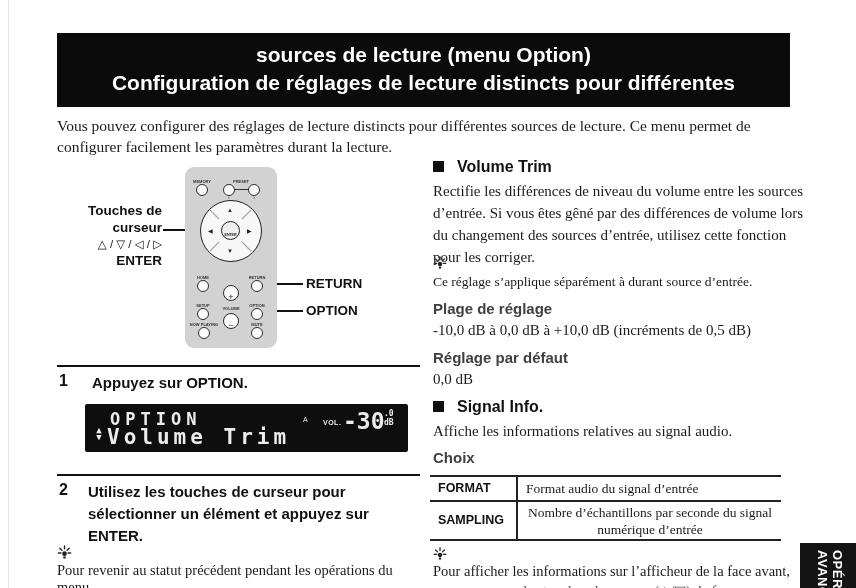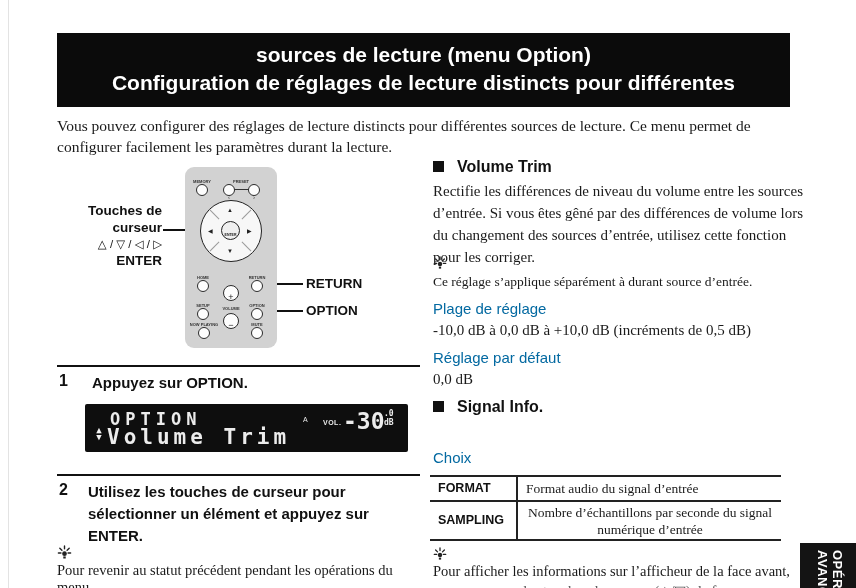--- a/index.html
+++ b/index.html
@@ -53,21 +53,21 @@
   #display .vol-lab{position:absolute;left:238px;top:15px;font-size:7px;font-weight:bold;letter-spacing:.5px;}
   #display .vol-val{position:absolute;left:258px;top:4px;font-size:23px;font-weight:bold;letter-spacing:0;}
   #display .vol-sub{position:absolute;left:299px;top:5px;width:16px;text-align:left;}
   #display .vol-sub div{font-size:8px;line-height:9px;font-weight:bold;}
 
   
   .sec-title{position:absolute;font-weight:bold;font-size:16px;color:#111;}
   .sec-square{display:inline-block;width:11px;height:11px;background:#111;margin-right:13px;}
   .body-text{position:absolute;font-size:15px;line-height:22px;}
   .tip-text{position:absolute;font-size:13.5px;line-height:17px;}
-  .sub-head{position:absolute;font-weight:normal;font-size:15px;color:#0369a1;}
+  .sub-head{position:absolute;font-weight:bold;font-size:15px;color:#404040;}
 
   
   #choices-table{left:430px;top:475px;width:351px;height:72px;}
   .t-line{position:absolute;background:#222;}
   .t-key{position:absolute;left:8px;font-family:"Liberation Sans",sans-serif;font-weight:bold;font-size:12.5px;color:#111;}
   .t-val{position:absolute;left:96px;font-size:13.5px;line-height:17px;width:248px;}
 
   
   #side-tab{left:800px;top:543px;width:56px;height:45px;background:#141414;overflow:hidden;}
   #side-tab .rot{position:absolute;left:45px;top:7px;transform:rotate(90deg);transform-origin:0 0;
@@ -201,20 +201,21 @@
 
   <div class="sub-head sans" style="left:433px;top:300px;">Plage de réglage</div>
   <div class="body-text" style="left:433px;top:319px;width:372px;">-10,0 dB à 0,0 dB à +10,0 dB (incréments de 0,5 dB)</div>
 
   <div class="sub-head sans" style="left:433px;top:349px;">Réglage par défaut</div>
   <div class="body-text" style="left:433px;top:368px;width:372px;">0,0 dB</div>
 
   <div class="sec-title sans" style="left:433px;top:398px;text-align:right;">
     <span class="sec-square"></span><span>Signal Info.</span>
   </div>
+  <div class="body-text" style="left:433px;top:420px;width:372px;">Affiche les informations relatives au signal audio.</div>
 
   <div class="sub-head sans" style="left:433px;top:449px;">Choix</div>
 
   <div id="choices-table" class="abs">
     <div class="t-line" style="left:0;top:0;width:351px;height:1.5px;"></div>
     <div class="t-line" style="left:0;top:25px;width:351px;height:1.5px;"></div>
     <div class="t-line" style="left:0;top:64px;width:351px;height:1.5px;"></div>
     <div class="t-line" style="left:86px;top:0;width:1.5px;height:65px;"></div>
     <div>
       <div class="t-key" style="top:6px;">FORMAT</div>

